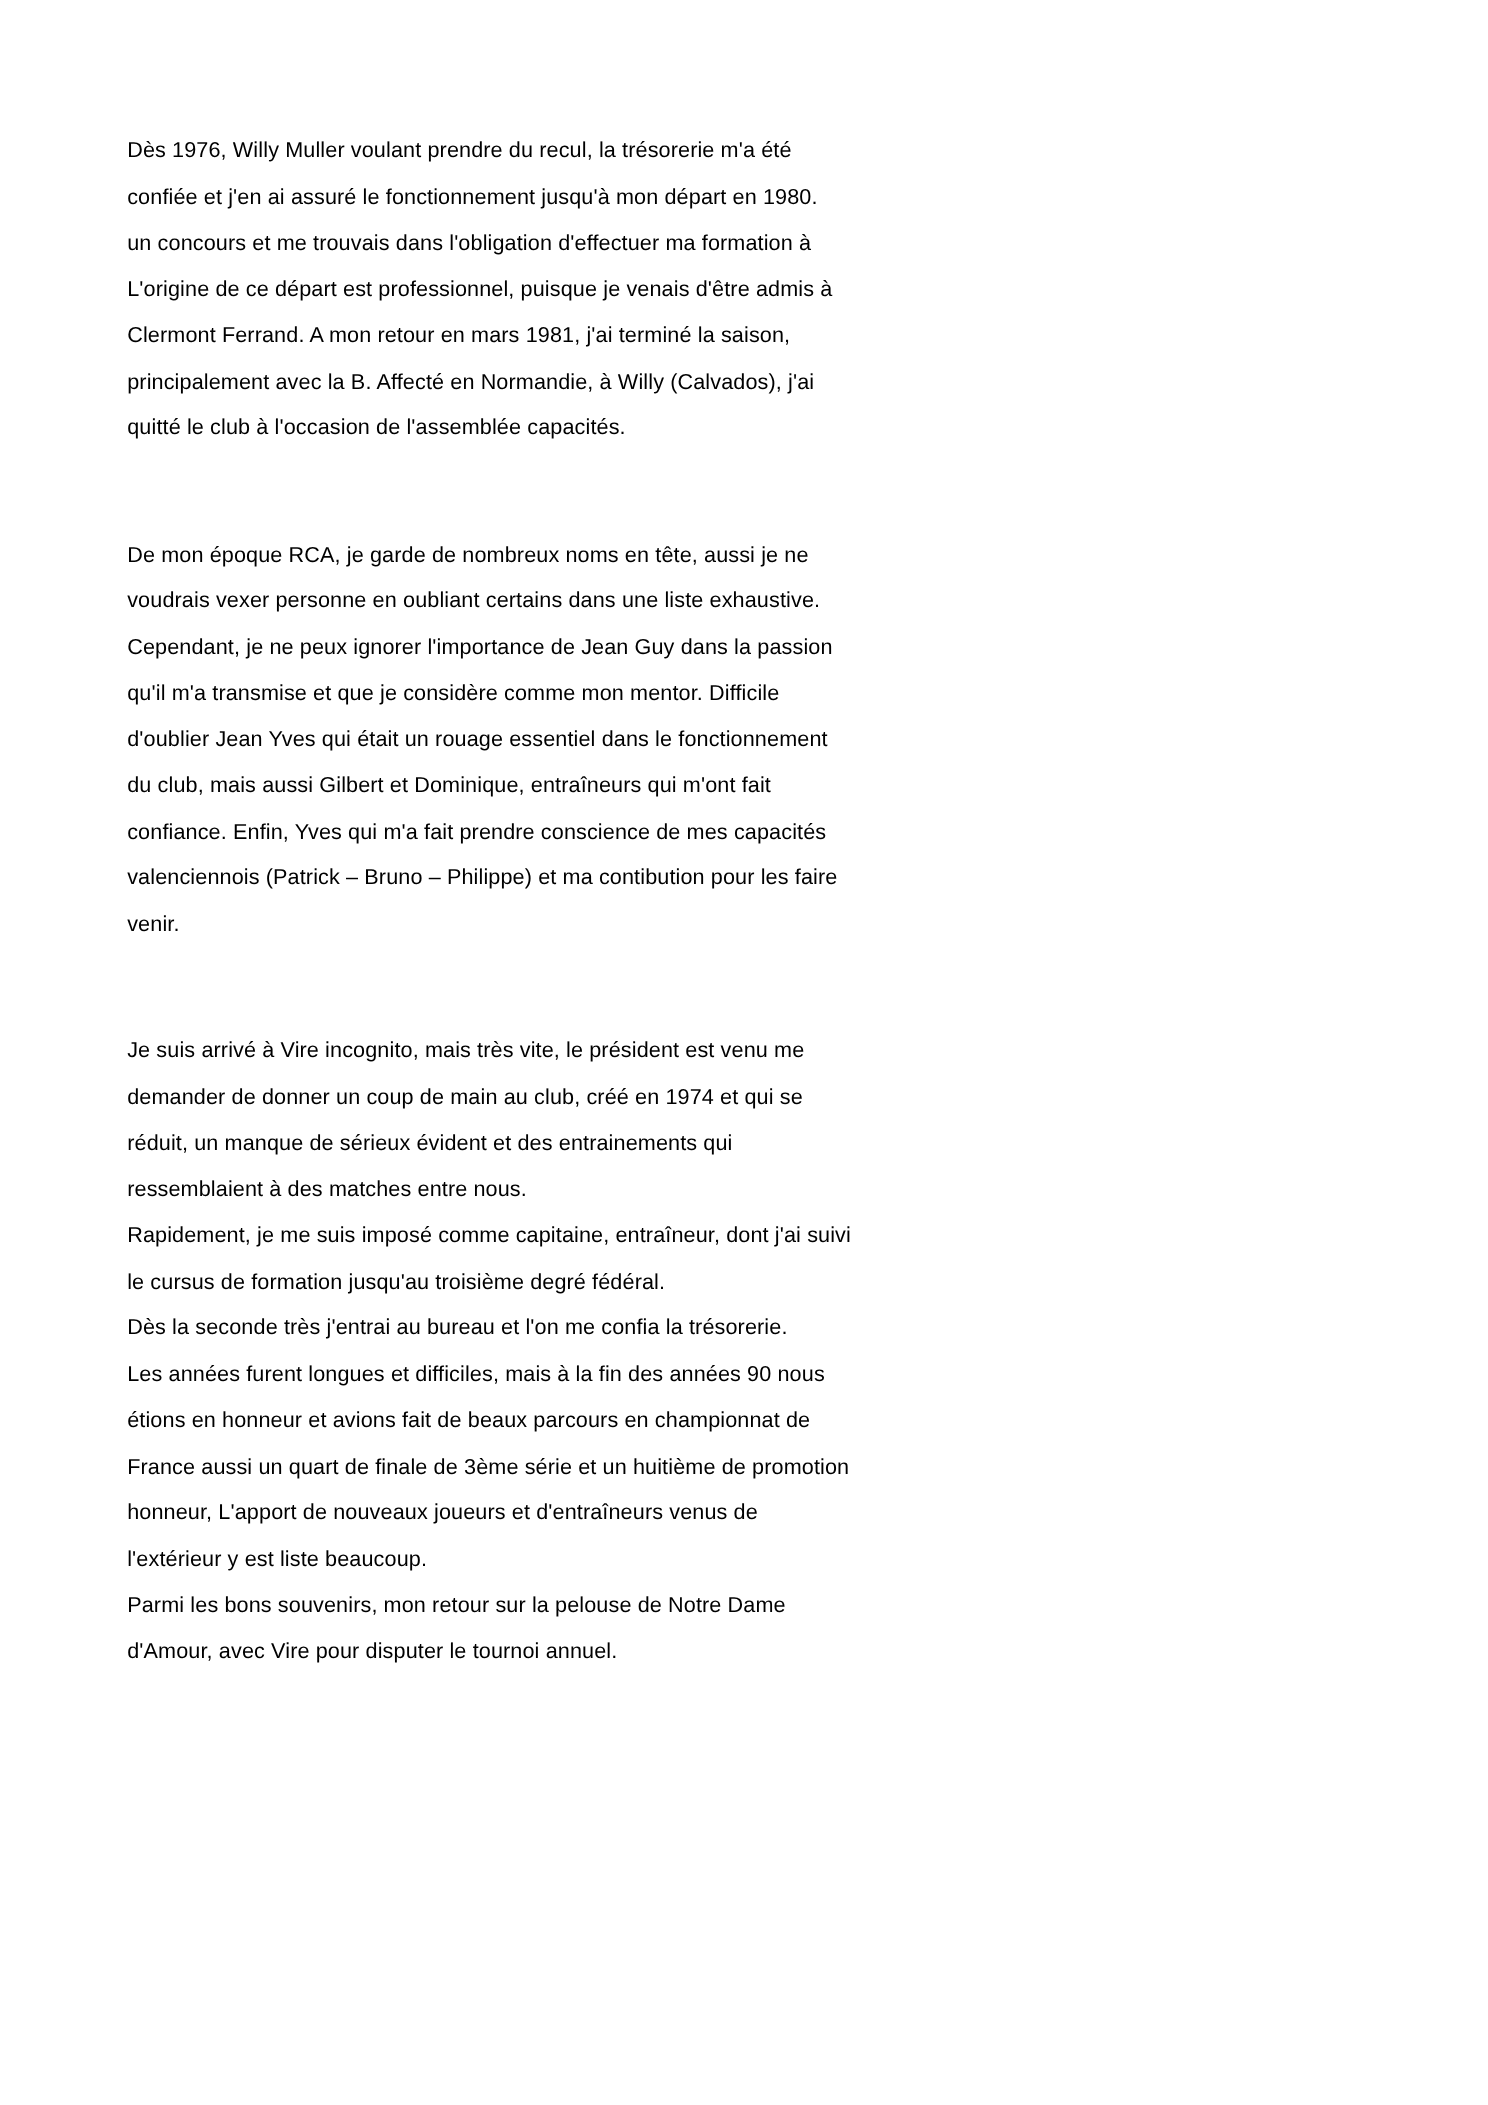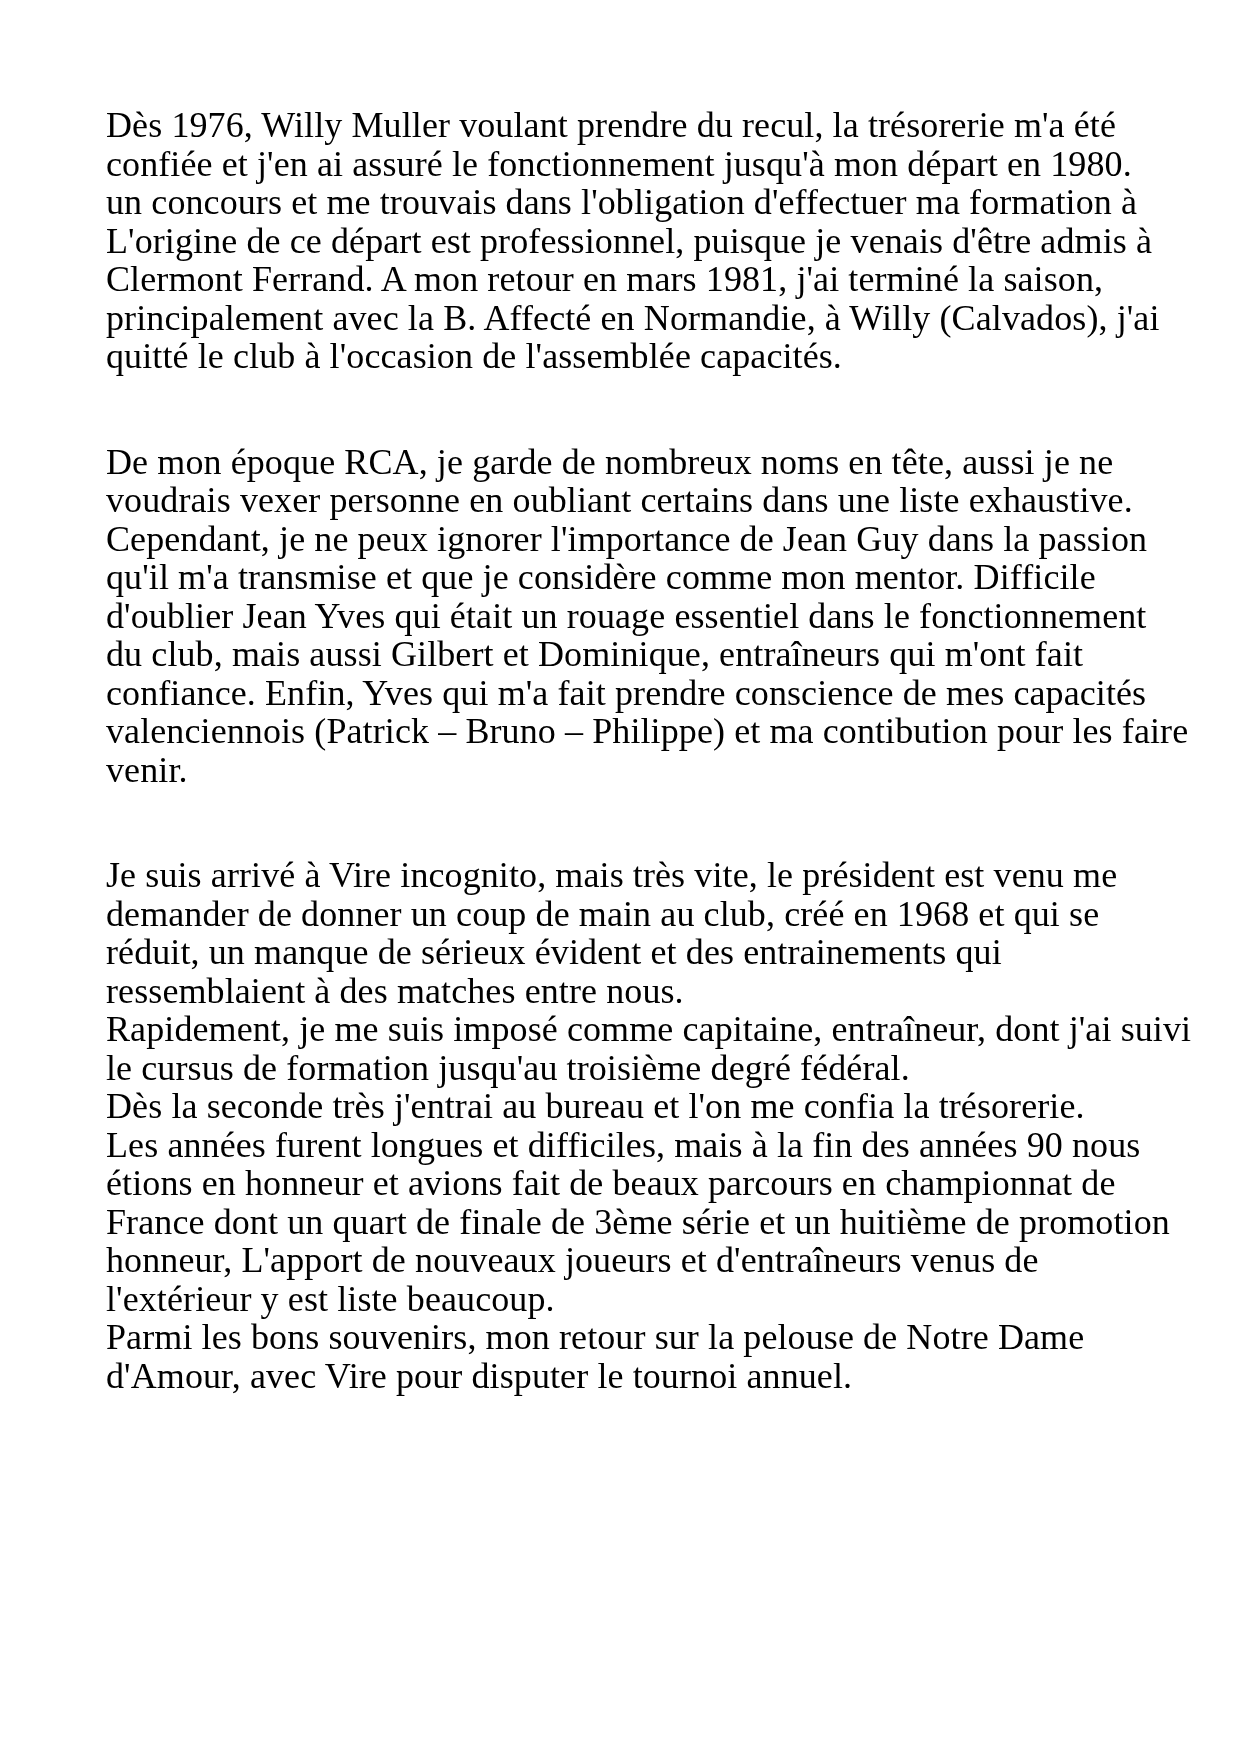--- a/index.html
+++ b/index.html
@@ -18,25 +18,24 @@
     font-family: "Liberation Sans", "DejaVu Sans", sans-serif;
     color: #000000;
   }
   .para {
     margin: 0 0 67px 0;
   }
   .para:last-child {
     margin-bottom: 0;
   }
   .line {
-    font-size: 36px;
+    font-size: 18px;
     line-height: 38.5px;
     white-space: nowrap;
     letter-spacing: 0.1px;
-    font-family: Liberation Serif, serif;
   }
 </style>
 </head>
 <body>
 
 <div class="page">
 
   <div class="para">
     <div class="line">Dès 1976, Willy Muller voulant prendre du recul, la trésorerie m'a été</div>
     <div class="line">confiée et j'en ai assuré le fonctionnement jusqu'à mon départ en 1980.</div>
@@ -54,28 +53,28 @@
     <div class="line">qu'il m'a transmise et que je considère comme mon mentor. Difficile</div>
     <div class="line">d'oublier Jean Yves qui était un rouage essentiel dans le fonctionnement</div>
     <div class="line">du club, mais aussi Gilbert et Dominique, entraîneurs qui m'ont fait</div>
     <div class="line">confiance. Enfin, Yves qui m'a fait prendre conscience de mes capacités</div>
     <div class="line">valenciennois (Patrick – Bruno – Philippe) et ma contibution pour les faire</div>
     <div class="line">venir.</div>
   </div>
 
   <div class="para">
     <div class="line">Je suis arrivé à Vire incognito, mais très vite, le président est venu me</div>
-    <div class="line">demander de donner un coup de main au club, créé en 1968 et qui se</div>
+    <div class="line">demander de donner un coup de main au club, créé en 1974 et qui se</div>
     <div class="line">réduit, un manque de sérieux évident et des entrainements qui</div>
     <div class="line">ressemblaient à des matches entre nous.</div>
     <div class="line">Rapidement, je me suis imposé comme capitaine, entraîneur, dont j'ai suivi</div>
     <div class="line">le cursus de formation jusqu'au troisième degré fédéral.</div>
     <div class="line">Dès la seconde très j'entrai au bureau et l'on me confia la trésorerie.</div>
     <div class="line">Les années furent longues et difficiles, mais à la fin des années 90 nous</div>
     <div class="line">étions en honneur et avions fait de beaux parcours en championnat de</div>
-    <div class="line">France dont un quart de finale de 3ème série et un huitième de promotion</div>
+    <div class="line">France aussi un quart de finale de 3ème série et un huitième de promotion</div>
     <div class="line">honneur, L'apport de nouveaux joueurs et d'entraîneurs venus de</div>
     <div class="line">l'extérieur y est liste beaucoup.</div>
     <div class="line">Parmi les bons souvenirs, mon retour sur la pelouse de Notre Dame</div>
     <div class="line">d'Amour, avec Vire pour disputer le tournoi annuel.</div>
   </div>
 
 </div>
 
 </body></html>

